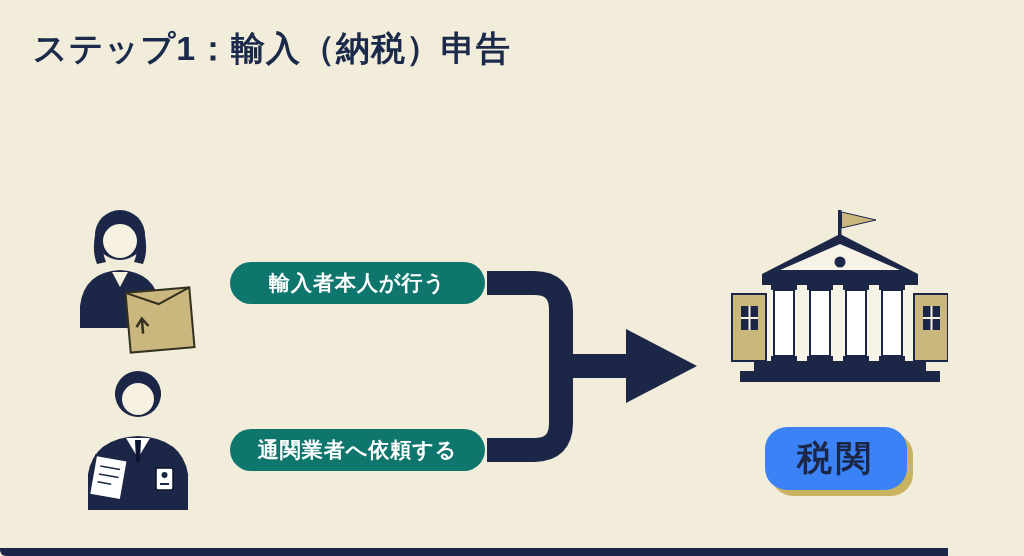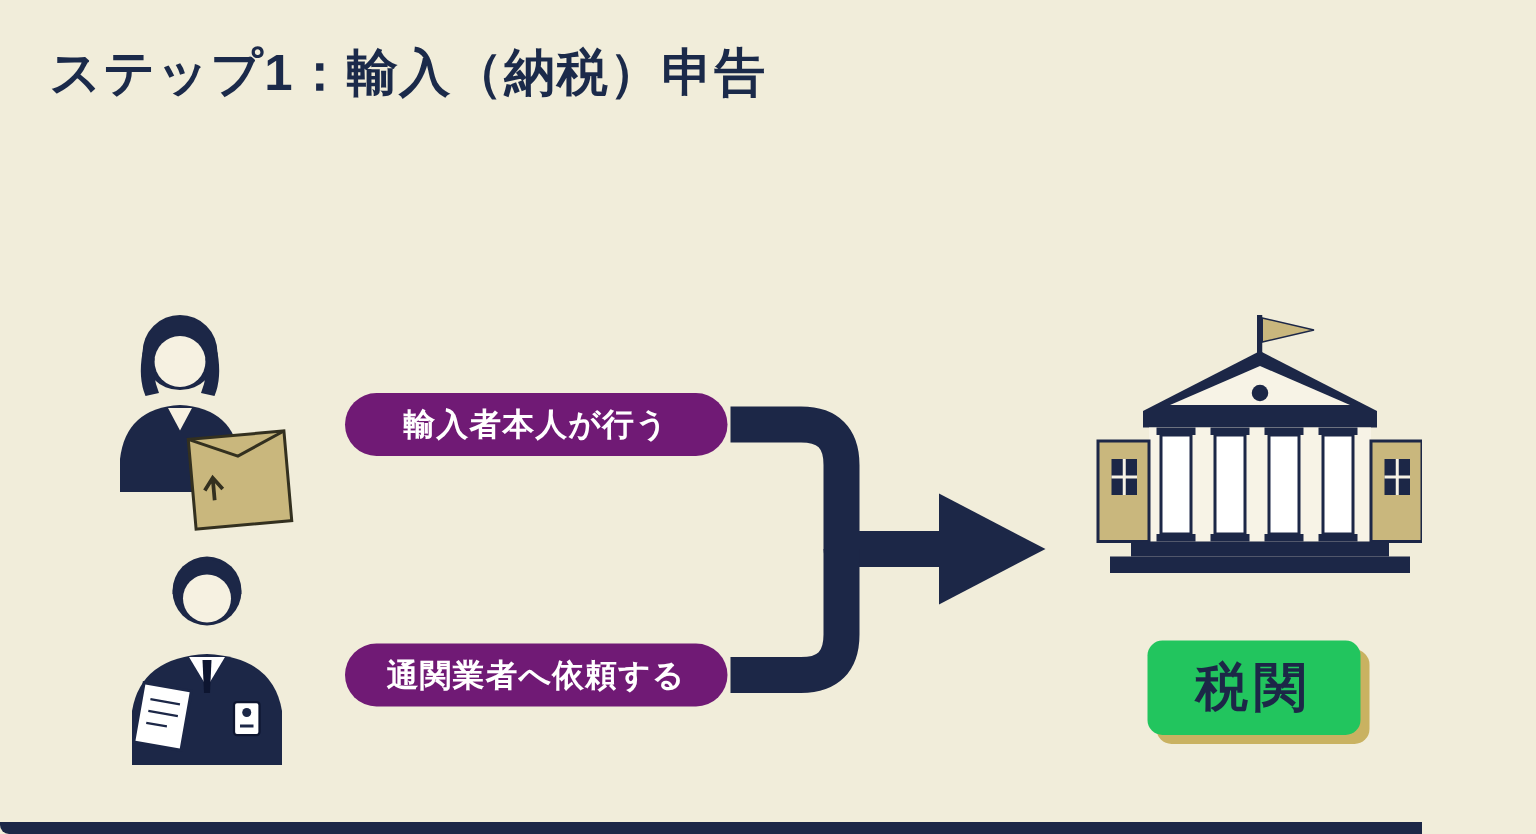--- a/index.html
+++ b/index.html
@@ -17,35 +17,35 @@
     position:absolute;left:33px;top:26px;
     font-size:34px;font-weight:bold;color:#1b2a4a;
     letter-spacing:1px;
   }
   .description{
     position:absolute;left:25px;top:103px;width:975px;
     font-size:22px;line-height:1.65;color:#2b2b33;
   }
   .pill{
     position:absolute;left:230px;width:255px;height:42px;
-    background:#701a75;border-radius:21px;
+    background:#0f766e;border-radius:21px;
     color:#ffffff;font-size:21px;font-weight:bold;
     display:flex;align-items:center;justify-content:center;
     letter-spacing:1px;
   }
   .pill.option-1{top:262px;}
   .pill.option-2{top:429px;}
   .icon-abs{position:absolute;}
   .person-1{left:68px;top:208px;width:132px;height:152px;}
   .person-2{left:80px;top:370px;width:120px;height:140px;}
   .building{left:718px;top:208px;width:230px;height:202px;}
   .merge-arrow{left:0;top:0;width:1024px;height:556px;pointer-events:none;}
   .badge{
     position:absolute;left:765px;top:427px;width:142px;height:63px;
-    background:#22c55e;border-radius:10px;
+    background:#3b82f6;border-radius:22px;
     box-shadow:6px 6px 0 #c9b261;
     display:flex;align-items:center;justify-content:center;
     color:#1c2747;font-size:35px;font-weight:bold;letter-spacing:4px;
   }
   .bottom-bar{
     position:absolute;left:0;bottom:0;width:948px;height:8px;
     background:#1c2747;border-bottom-left-radius:6px;
   }
 </style>
 </head>

